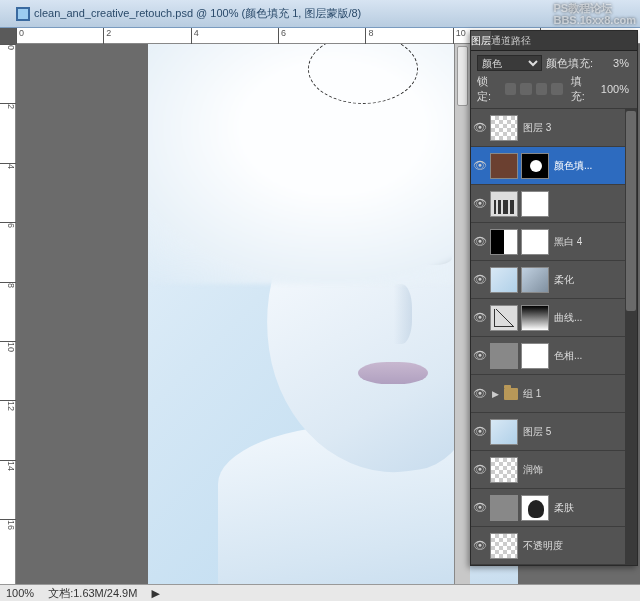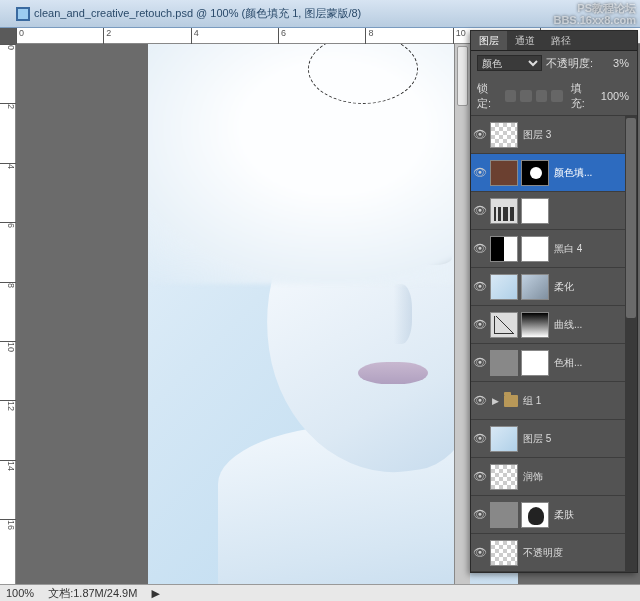--- a/index.html
+++ b/index.html
@@ -23,23 +23,23 @@
 .eye.r{top:205px;left:262px;transform:rotate(3deg)}
 .brow{position:absolute;width:50px;height:8px;background:linear-gradient(#3a5060,transparent);border-radius:50%}
 .brow.l{top:178px;left:172px;transform:rotate(-8deg)}
 .brow.r{top:182px;left:258px;transform:rotate(5deg)}
 .nose{position:absolute;top:240px;left:238px;width:26px;height:60px;background:linear-gradient(90deg,rgba(200,220,235,0) 30%,rgba(180,200,220,.5) 100%);border-radius:40%}
 .lips{position:absolute;top:318px;left:210px;width:70px;height:22px;background:linear-gradient(#c8b8d0,#b0a0c0);border-radius:50%/60%}
 .sel-circle{position:absolute;top:-10px;left:160px;width:110px;height:70px;border:1px dashed #333;border-radius:50%}
 .status{height:17px;background:#e8e8e8;border-top:1px solid #999;display:flex;align-items:center;font-size:10px;color:#333;padding:0 6px;gap:14px}
 .panel{position:absolute;top:30px;right:2px;width:168px;background:#535353;border:1px solid #2a2a2a;box-shadow:-2px 2px 6px rgba(0,0,0,.4)}
 .panel-tabs{height:20px;background:#3a3a3a;display:flex;border-bottom:1px solid #222}
-.panel-tabs div{padding:3px 8px;color:#ccc;font-size:10px}
+.panel-tabs div{padding:3px 0;color:#ccc;font-size:10px}
 .panel-tabs .active{background:#535353;color:#fff}
-.panel-opts{padding:4px 6px;display:flex;flex-direction:column;gap:10px;border-bottom:1px solid #3a3a3a}
+.panel-opts{padding:4px 6px;display:flex;flex-direction:column;gap:3px;border-bottom:1px solid #3a3a3a}
 .opt-row{display:flex;align-items:center;gap:4px;color:#ddd;font-size:10px}
 .opt-row select,.opt-row input{background:#3a3a3a;color:#ddd;border:1px solid #2a2a2a;font-size:10px;height:16px}
 .opt-row select{flex:1}
 .opt-row .val{width:34px;text-align:right;padding-right:2px}
 .lock-ic{width:12px;height:12px;background:#666;border-radius:2px;display:inline-block}
 .layers{max-height:480px;overflow-y:auto}
 .layer{display:flex;align-items:center;height:38px;border-bottom:1px solid #3d3d3d;padding:0 2px;gap:3px}
 .layer.sel{background:#2d6bbf}
 .eye-ic{width:14px;text-align:center;color:#ccc;font-size:11px}
 .thumb{width:28px;height:26px;border:1px solid #888;background:#ccc;flex-shrink:0}
@@ -57,21 +57,21 @@
 .thumb.bw{background:linear-gradient(90deg,#000 50%,#fff 50%)}
 .thumb.hist{background:#ddd;position:relative}
 .thumb.hist::after{content:"";position:absolute;bottom:2px;left:3px;right:3px;height:14px;background:linear-gradient(90deg,#333 0 2px,transparent 2px 4px,#333 4px 7px,transparent 7px 9px,#333 9px 14px,transparent 14px 16px,#333 16px 20px)}
 .thumb.face-sm{background:#fff;position:relative}
 .thumb.face-sm::after{content:"";position:absolute;top:4px;left:6px;width:16px;height:18px;background:#222;border-radius:50% 50% 40% 40%}
 .lname{color:#ddd;font-size:10px;margin-left:2px;white-space:nowrap;overflow:hidden}
 .layer.sel .lname{color:#fff}
 .folder-ic{width:14px;height:12px;background:#b89858;border-radius:1px;display:inline-block;position:relative}
 .folder-ic::before{content:"";position:absolute;top:-3px;left:0;width:7px;height:3px;background:#b89858;border-radius:1px 1px 0 0}
 .tri{color:#ccc;font-size:9px;padding:0 2px}
-.watermark{position:absolute;top:2px;right:4px;color:rgba(255,255,255,.55);font-size:13px;font-weight:bold;text-shadow:0 0 3px rgba(0,0,0,.6);z-index:99;text-align:right;line-height:1.1}
+.watermark{position:absolute;top:2px;right:4px;color:rgba(255,255,255,.55);font-size:13px;font-weight:bold;text-shadow:0 0 3px rgba(0,0,0,.6);z-index:99;text-align:left;line-height:1.1}
 .scrollbar{position:absolute;right:170px;top:44px;width:16px;bottom:17px;background:#c8c8c8;border-left:1px solid #888}
 .scrollbar .sthumb{position:absolute;top:2px;left:2px;right:2px;height:60px;background:#e8e8e8;border:1px solid #999;border-radius:2px}
 .panel-sb{position:absolute;right:0;top:0;bottom:0;width:12px;background:#3a3a3a}
 .panel-sb .pth{position:absolute;top:2px;left:1px;right:1px;height:200px;background:#6a6a6a;border-radius:2px}
 </style>
 </head>
 <body>
 
 <div class="watermark">
   <div>PS教程论坛</div>
@@ -125,34 +125,34 @@
     </div>
   </div>
 </div>
 
 <div class="scrollbar">
     <div class="sthumb"></div>
   </div>
 
 <div class="status">
   <span>100%</span>
-  <span><span>文档:</span><span>1.87M/24.9M</span></span>
+  <span><span>文档:</span><span>1.63M/24.9M</span></span>
   <span>▶</span>
 </div>
 
 <div class="panel">
   <div class="panel-tabs">
     <div class="active">图层</div>
     <div>通道</div>
     <div>路径</div>
   </div>
   <div class="panel-opts">
     <div class="opt-row">
       <select><option>颜色</option></select>
-      <span>不透明度:</span>
+      <span>颜色填充:</span>
       <span class="val">3%</span>
     </div>
     <div class="opt-row">
       <span>锁定:</span>
       <span class="lock-ic"></span>
       <span class="lock-ic"></span>
       <span class="lock-ic"></span>
       <span class="lock-ic"></span>
       <span style="flex:1"></span>
       <span>填充:</span>

